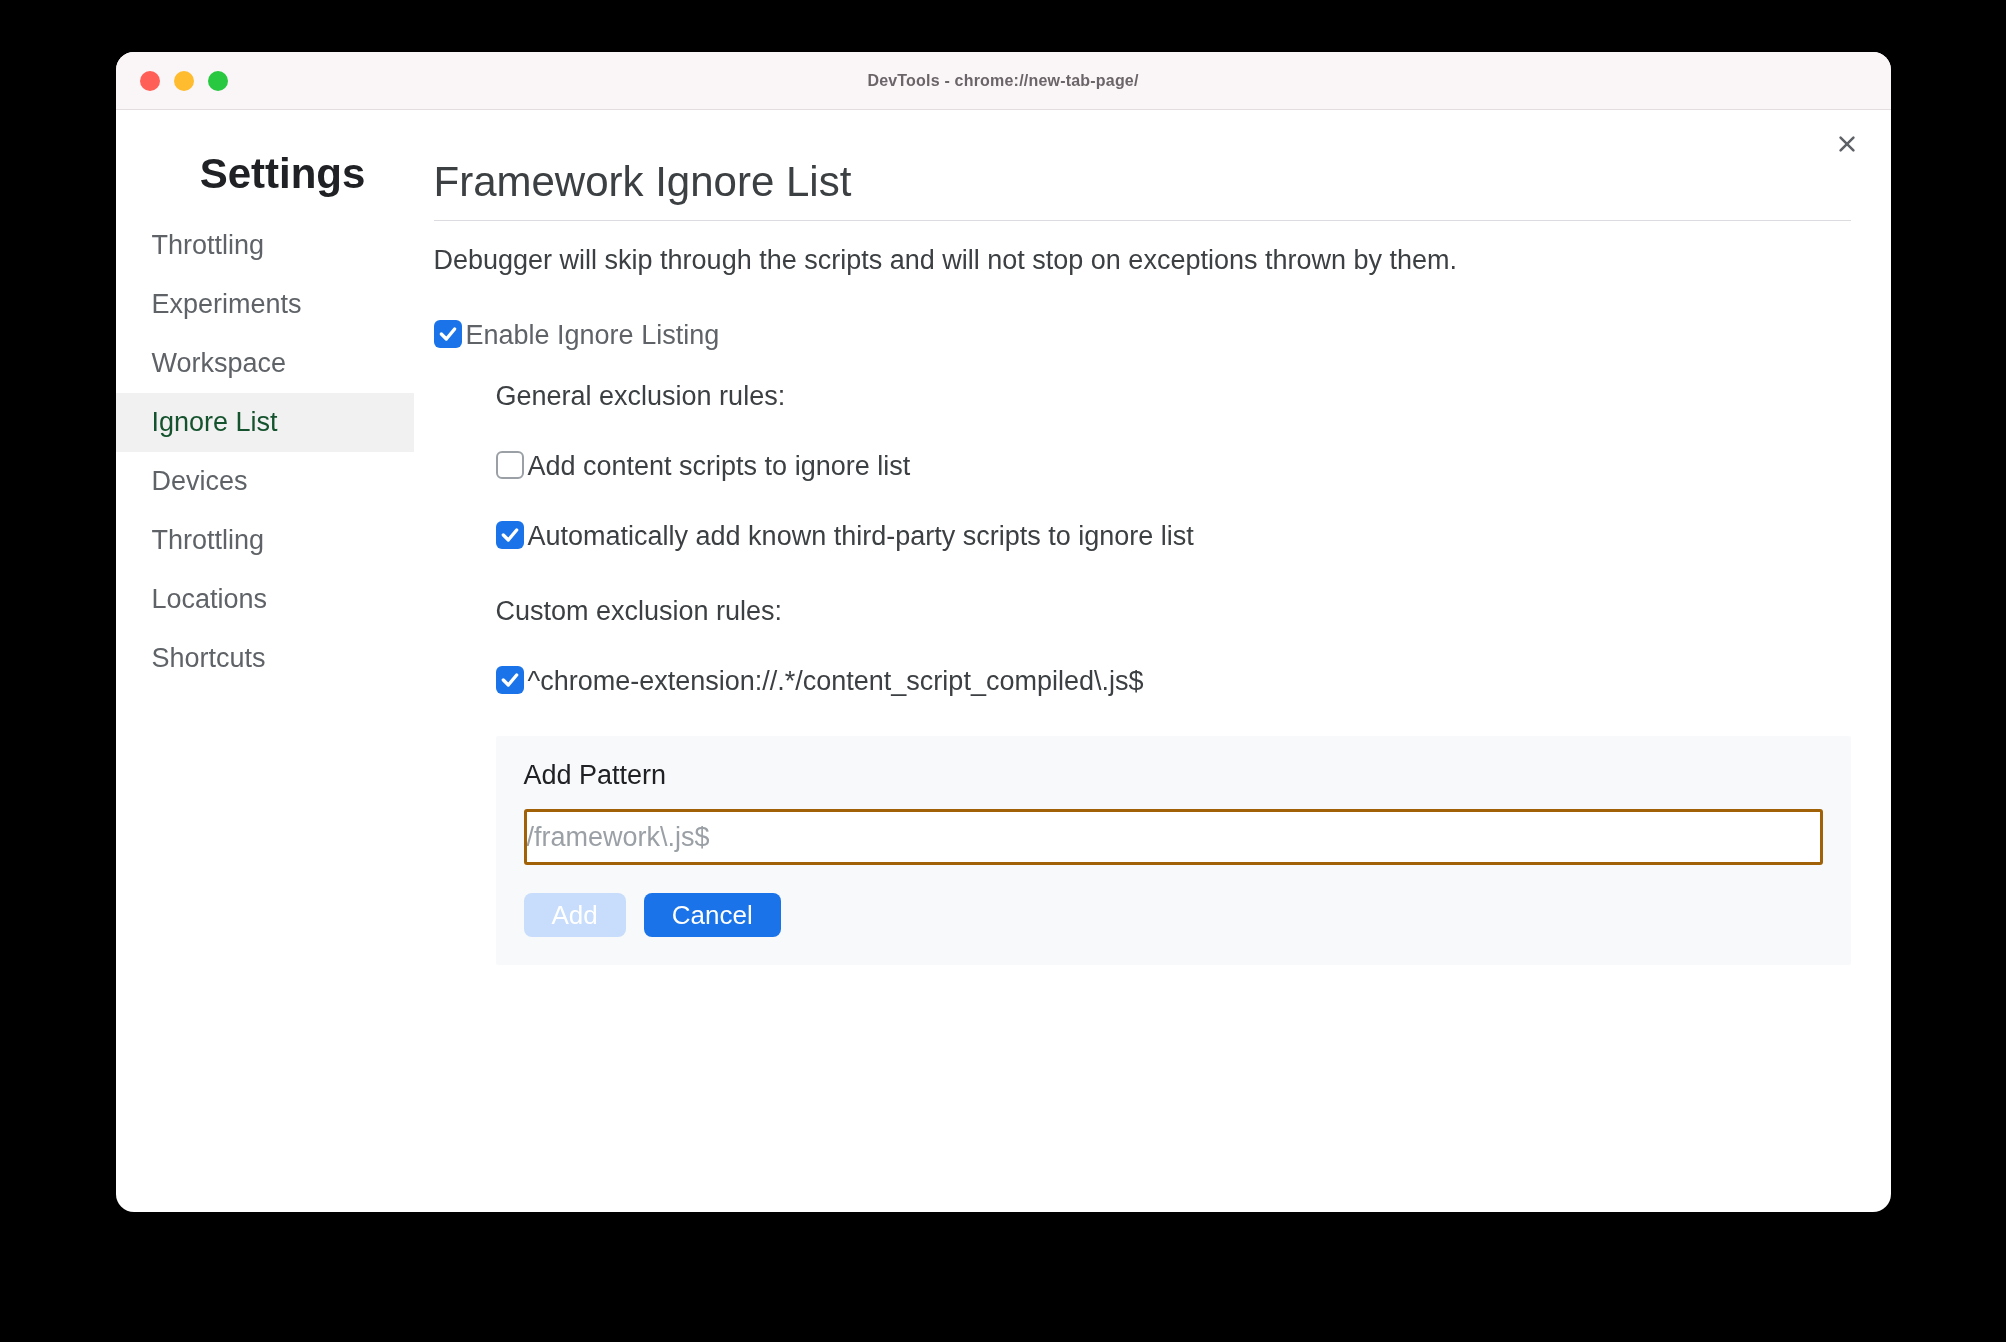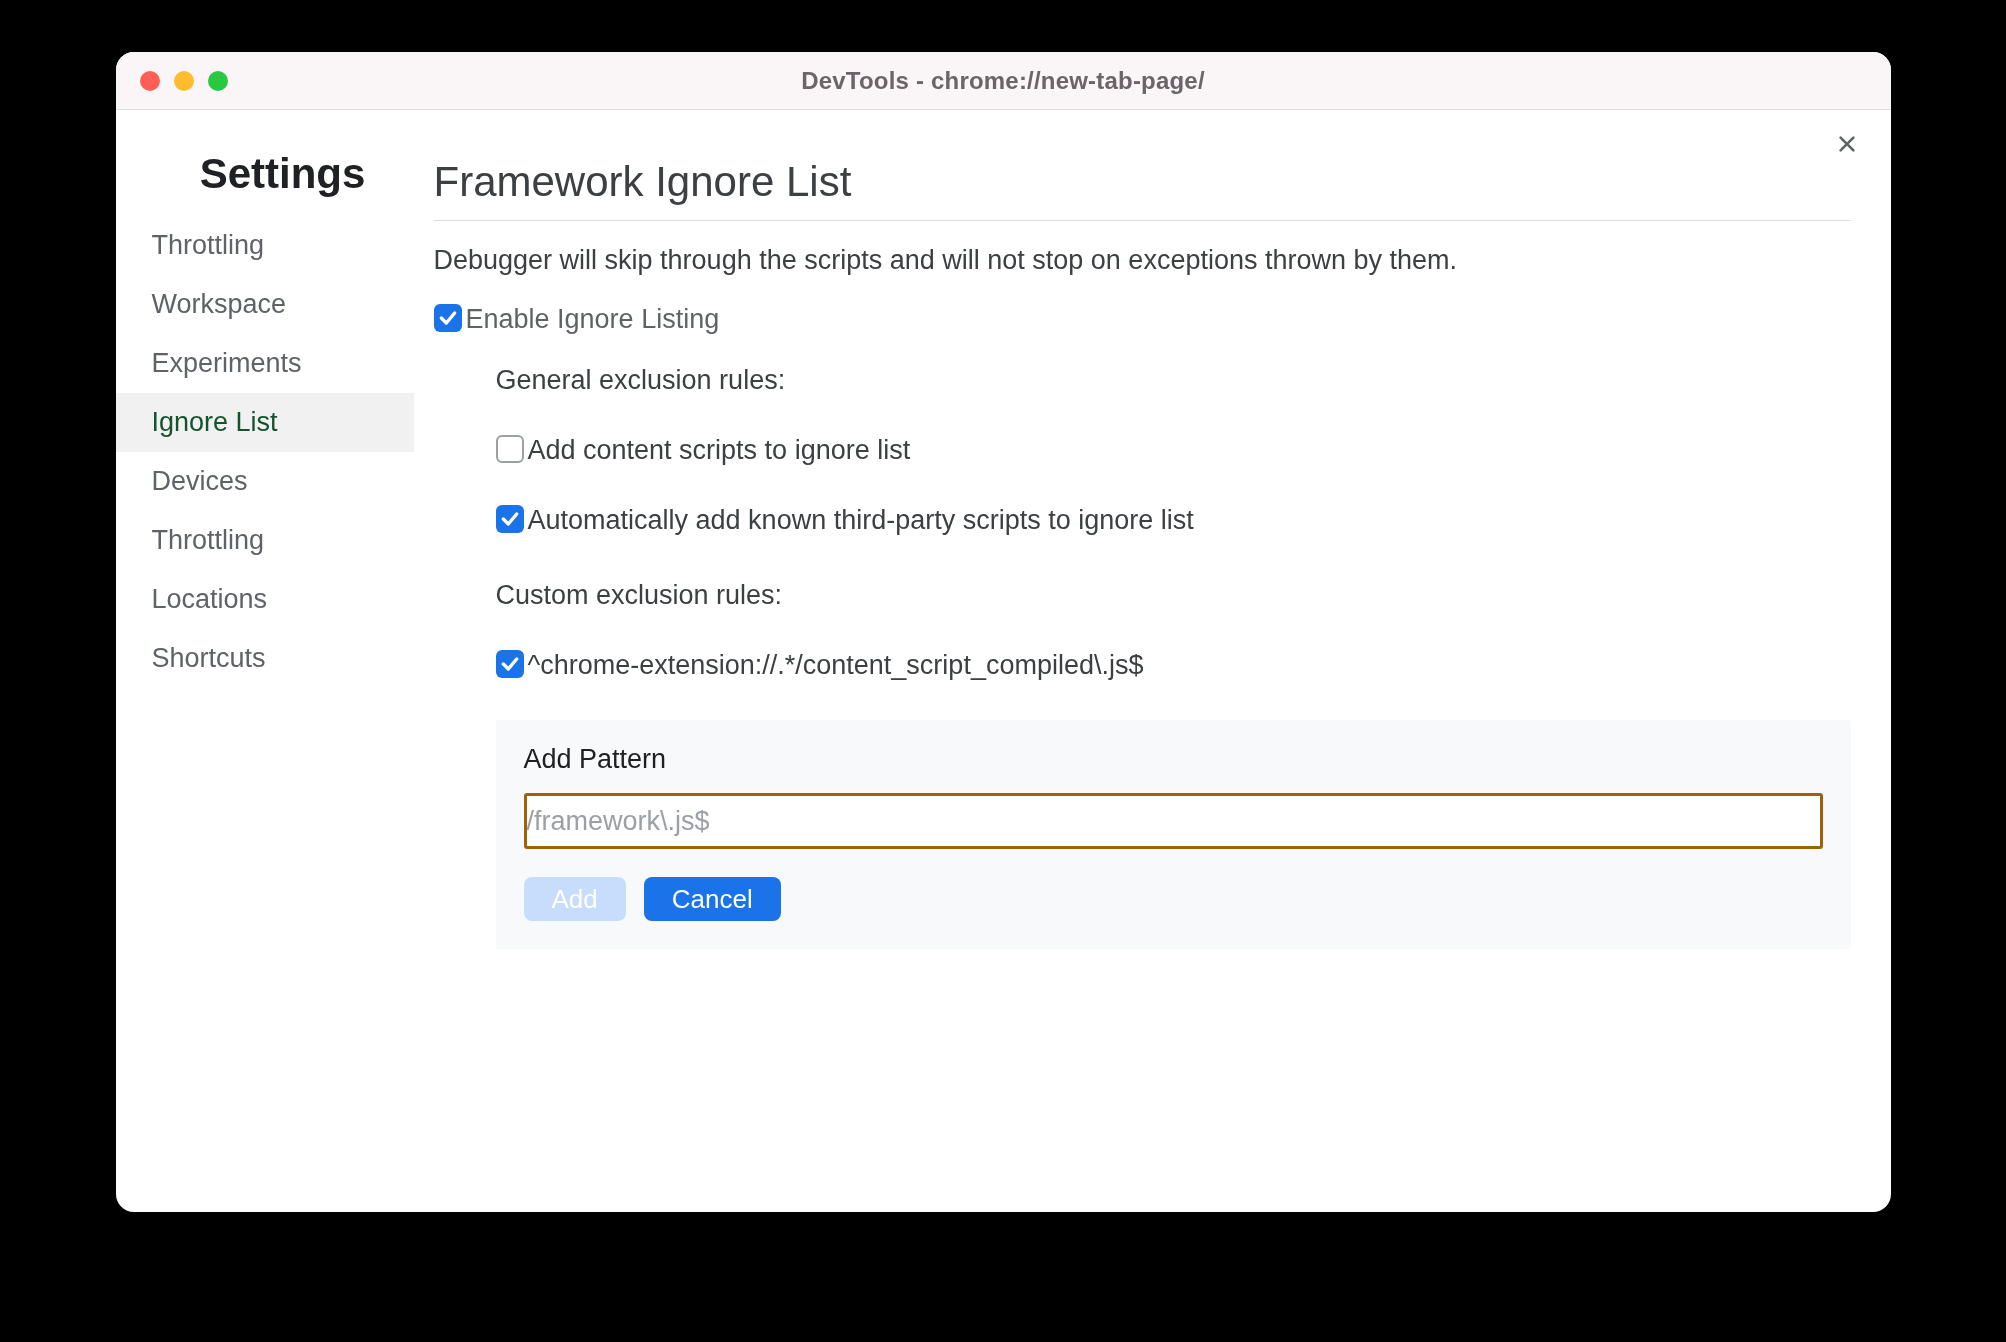--- a/index.html
+++ b/index.html
@@ -38,21 +38,21 @@
       gap: 14px;
     }
     .traffic .dot {
       width: 20px; height: 20px; border-radius: 50%;
     }
     .dot.red { background: #ff5f57; }
     .dot.yellow { background: #febc2e; }
     .dot.green { background: #28c840; }
     .titlebar-title {
       margin: 0 auto;
-      font-size: 24px;
+      font-size: 16px;
       font-weight: 600;
       color: #6b6468;
       letter-spacing: 0.2px;
     }
     .content {
       flex: 1;
       display: flex;
       position: relative;
     }
     .close-x {
@@ -103,21 +103,21 @@
       font-size: 42px;
       font-weight: 400;
       color: #3c4043;
       padding-bottom: 14px;
       border-bottom: 1px solid #dadce0;
       margin-bottom: 24px;
     }
     .descr {
       font-size: 27px;
       color: #3c4043;
-      margin-bottom: 28px;
+      margin-bottom: 44px;
     }
     .cb-row {
       display: flex;
       align-items: flex-start;
       gap: 4px;
       margin: 14px 0;
     }
     .cb {
       width: 28px;
       height: 28px;
@@ -212,22 +212,22 @@
     <div class="close-x">
       <svg viewBox="0 0 24 24" fill="none" stroke="#5f6368" stroke-width="2.8" stroke-linecap="round">
         <line x1="5" y1="5" x2="19" y2="19"></line>
           <line x1="19" y1="5" x2="5" y2="19"></line>
       </svg>
     </div>
 
     <div class="sidebar">
       <h1>Settings</h1>
       <div class="sidebar-item"><span>Throttling</span></div>
+      <div class="sidebar-item"><span>Experiments</span></div>
       <div class="sidebar-item"><span>Workspace</span></div>
-      <div class="sidebar-item"><span>Experiments</span></div>
       <div class="sidebar-item active"><span>Ignore List</span></div>
       <div class="sidebar-item"><span>Devices</span></div>
       <div class="sidebar-item"><span>Throttling</span></div>
       <div class="sidebar-item"><span>Locations</span></div>
       <div class="sidebar-item"><span>Shortcuts</span></div>
     </div>
 
     <div class="main">
       <h2>Framework Ignore List</h2>
       <p class="descr">Debugger will skip through the scripts and will not stop on exceptions thrown by them.</p>

